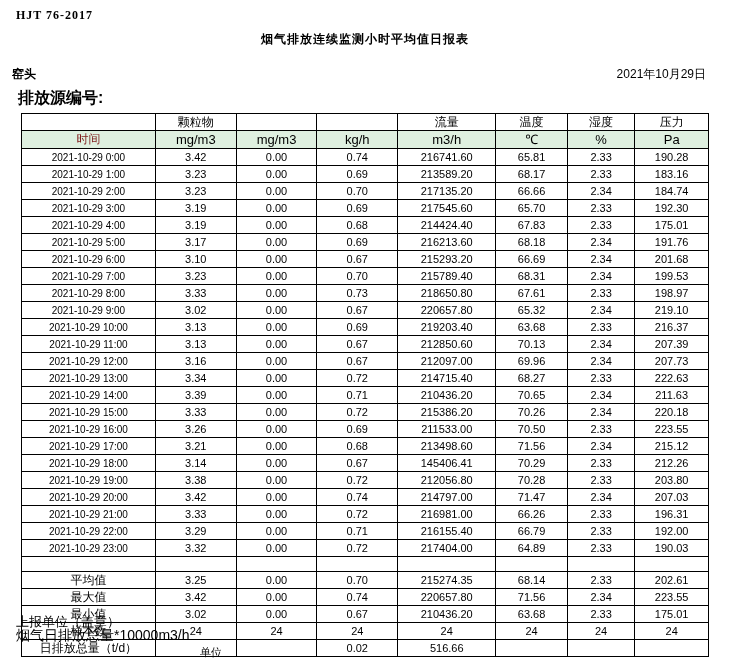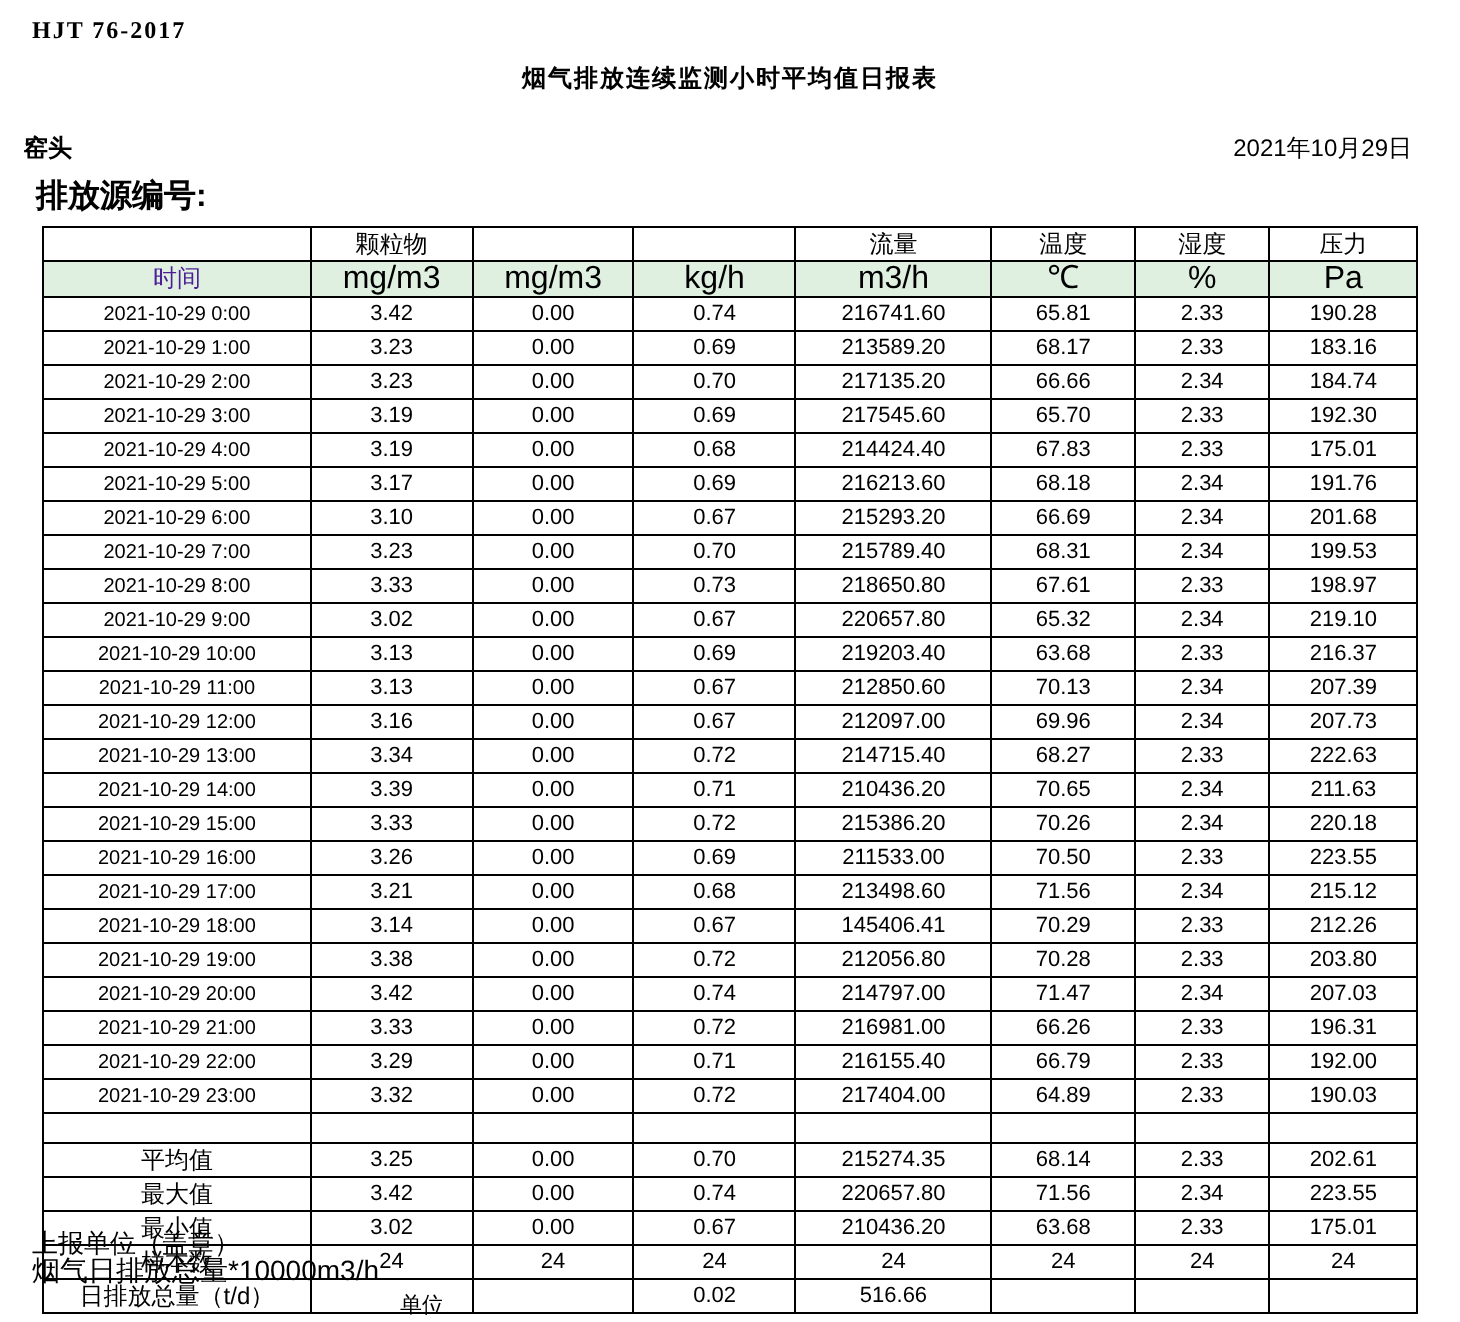--- a/index.html
+++ b/index.html
@@ -88,26 +88,26 @@
   }
   td.blank-corner {
     border-left: 1px solid #000000;
     border-top: 1px solid #000000;
     border-right: 1px solid #000000;
     border-bottom: 1px solid #000000;
   }
   tr.unit-row td {
     background: #dff0e0;
     height: 17px;
-    font-size: 16px;
+    font-size: 13px;
   }
   tr.unit-row td.time-label {
     font-size: 12px;
     font-family: "DejaVu Sans", sans-serif;
-    color: #4c1d95;
+    color: #7f1d1d;
   }
   td.time-cell {
     font-size: 10px;
   }
   tr.spacer td {
     height: 14px;
   }
   td.stat-label {
     font-size: 12px;
     font-family: "DejaVu Sans", sans-serif;

